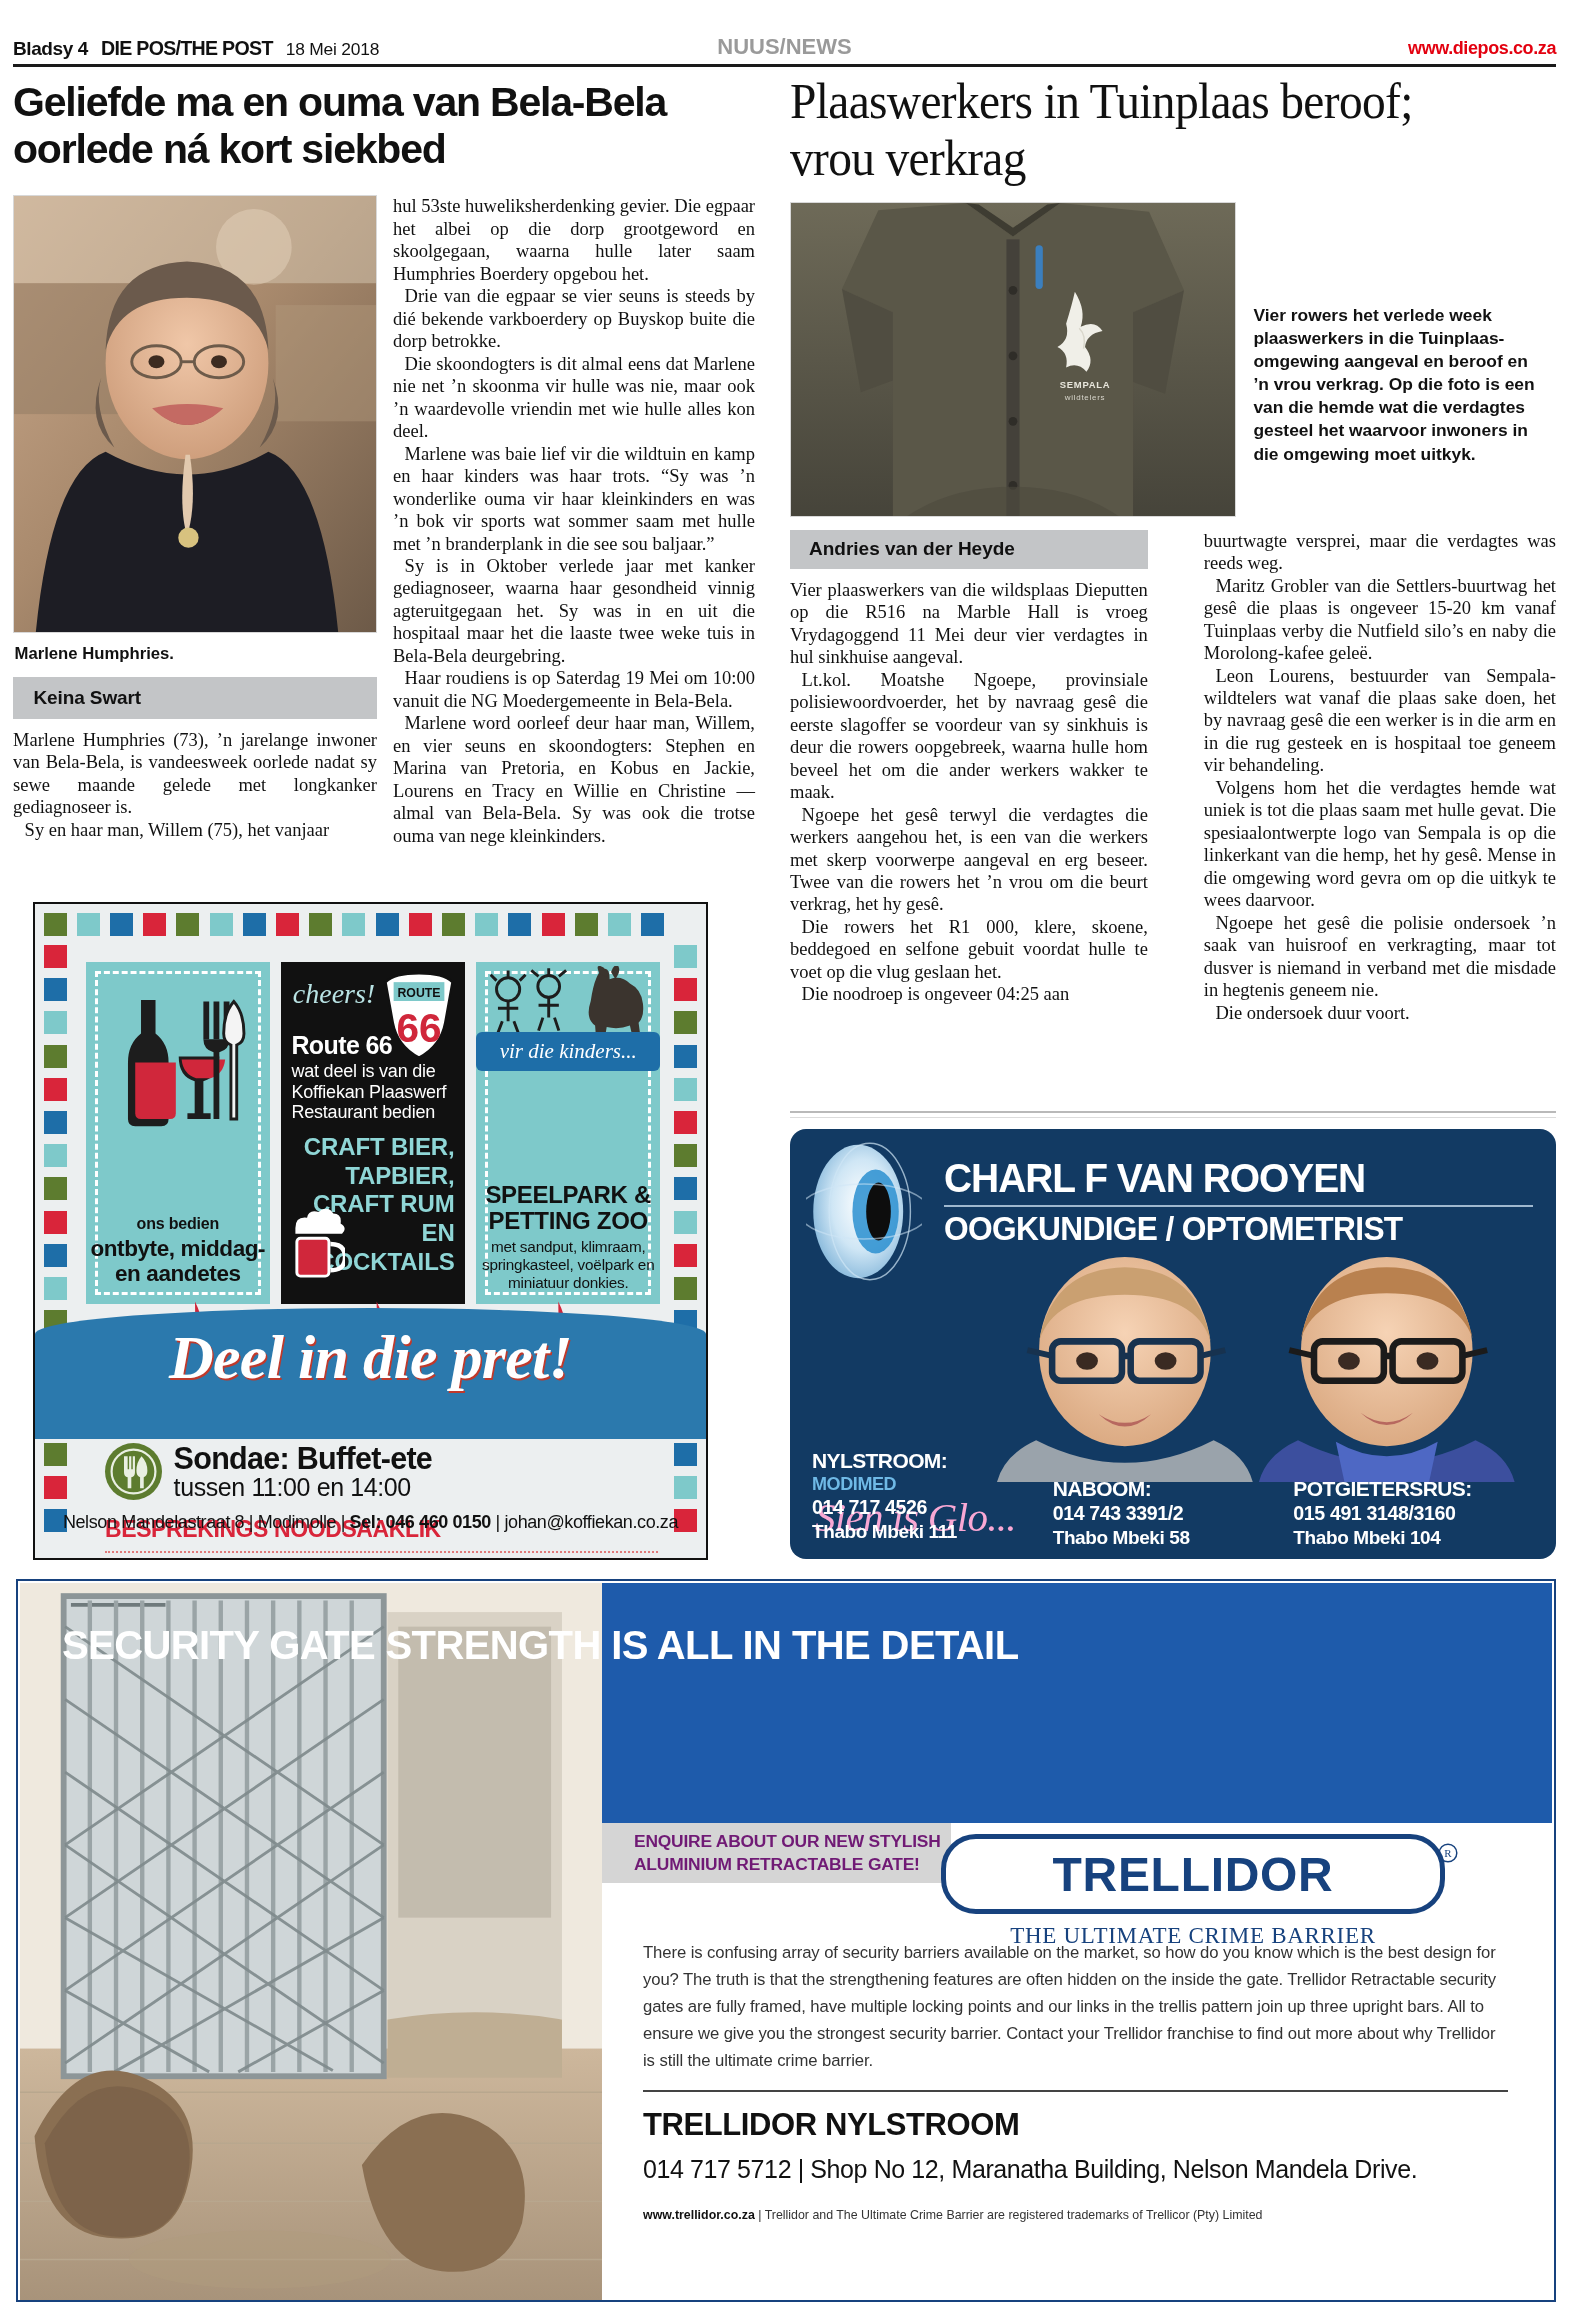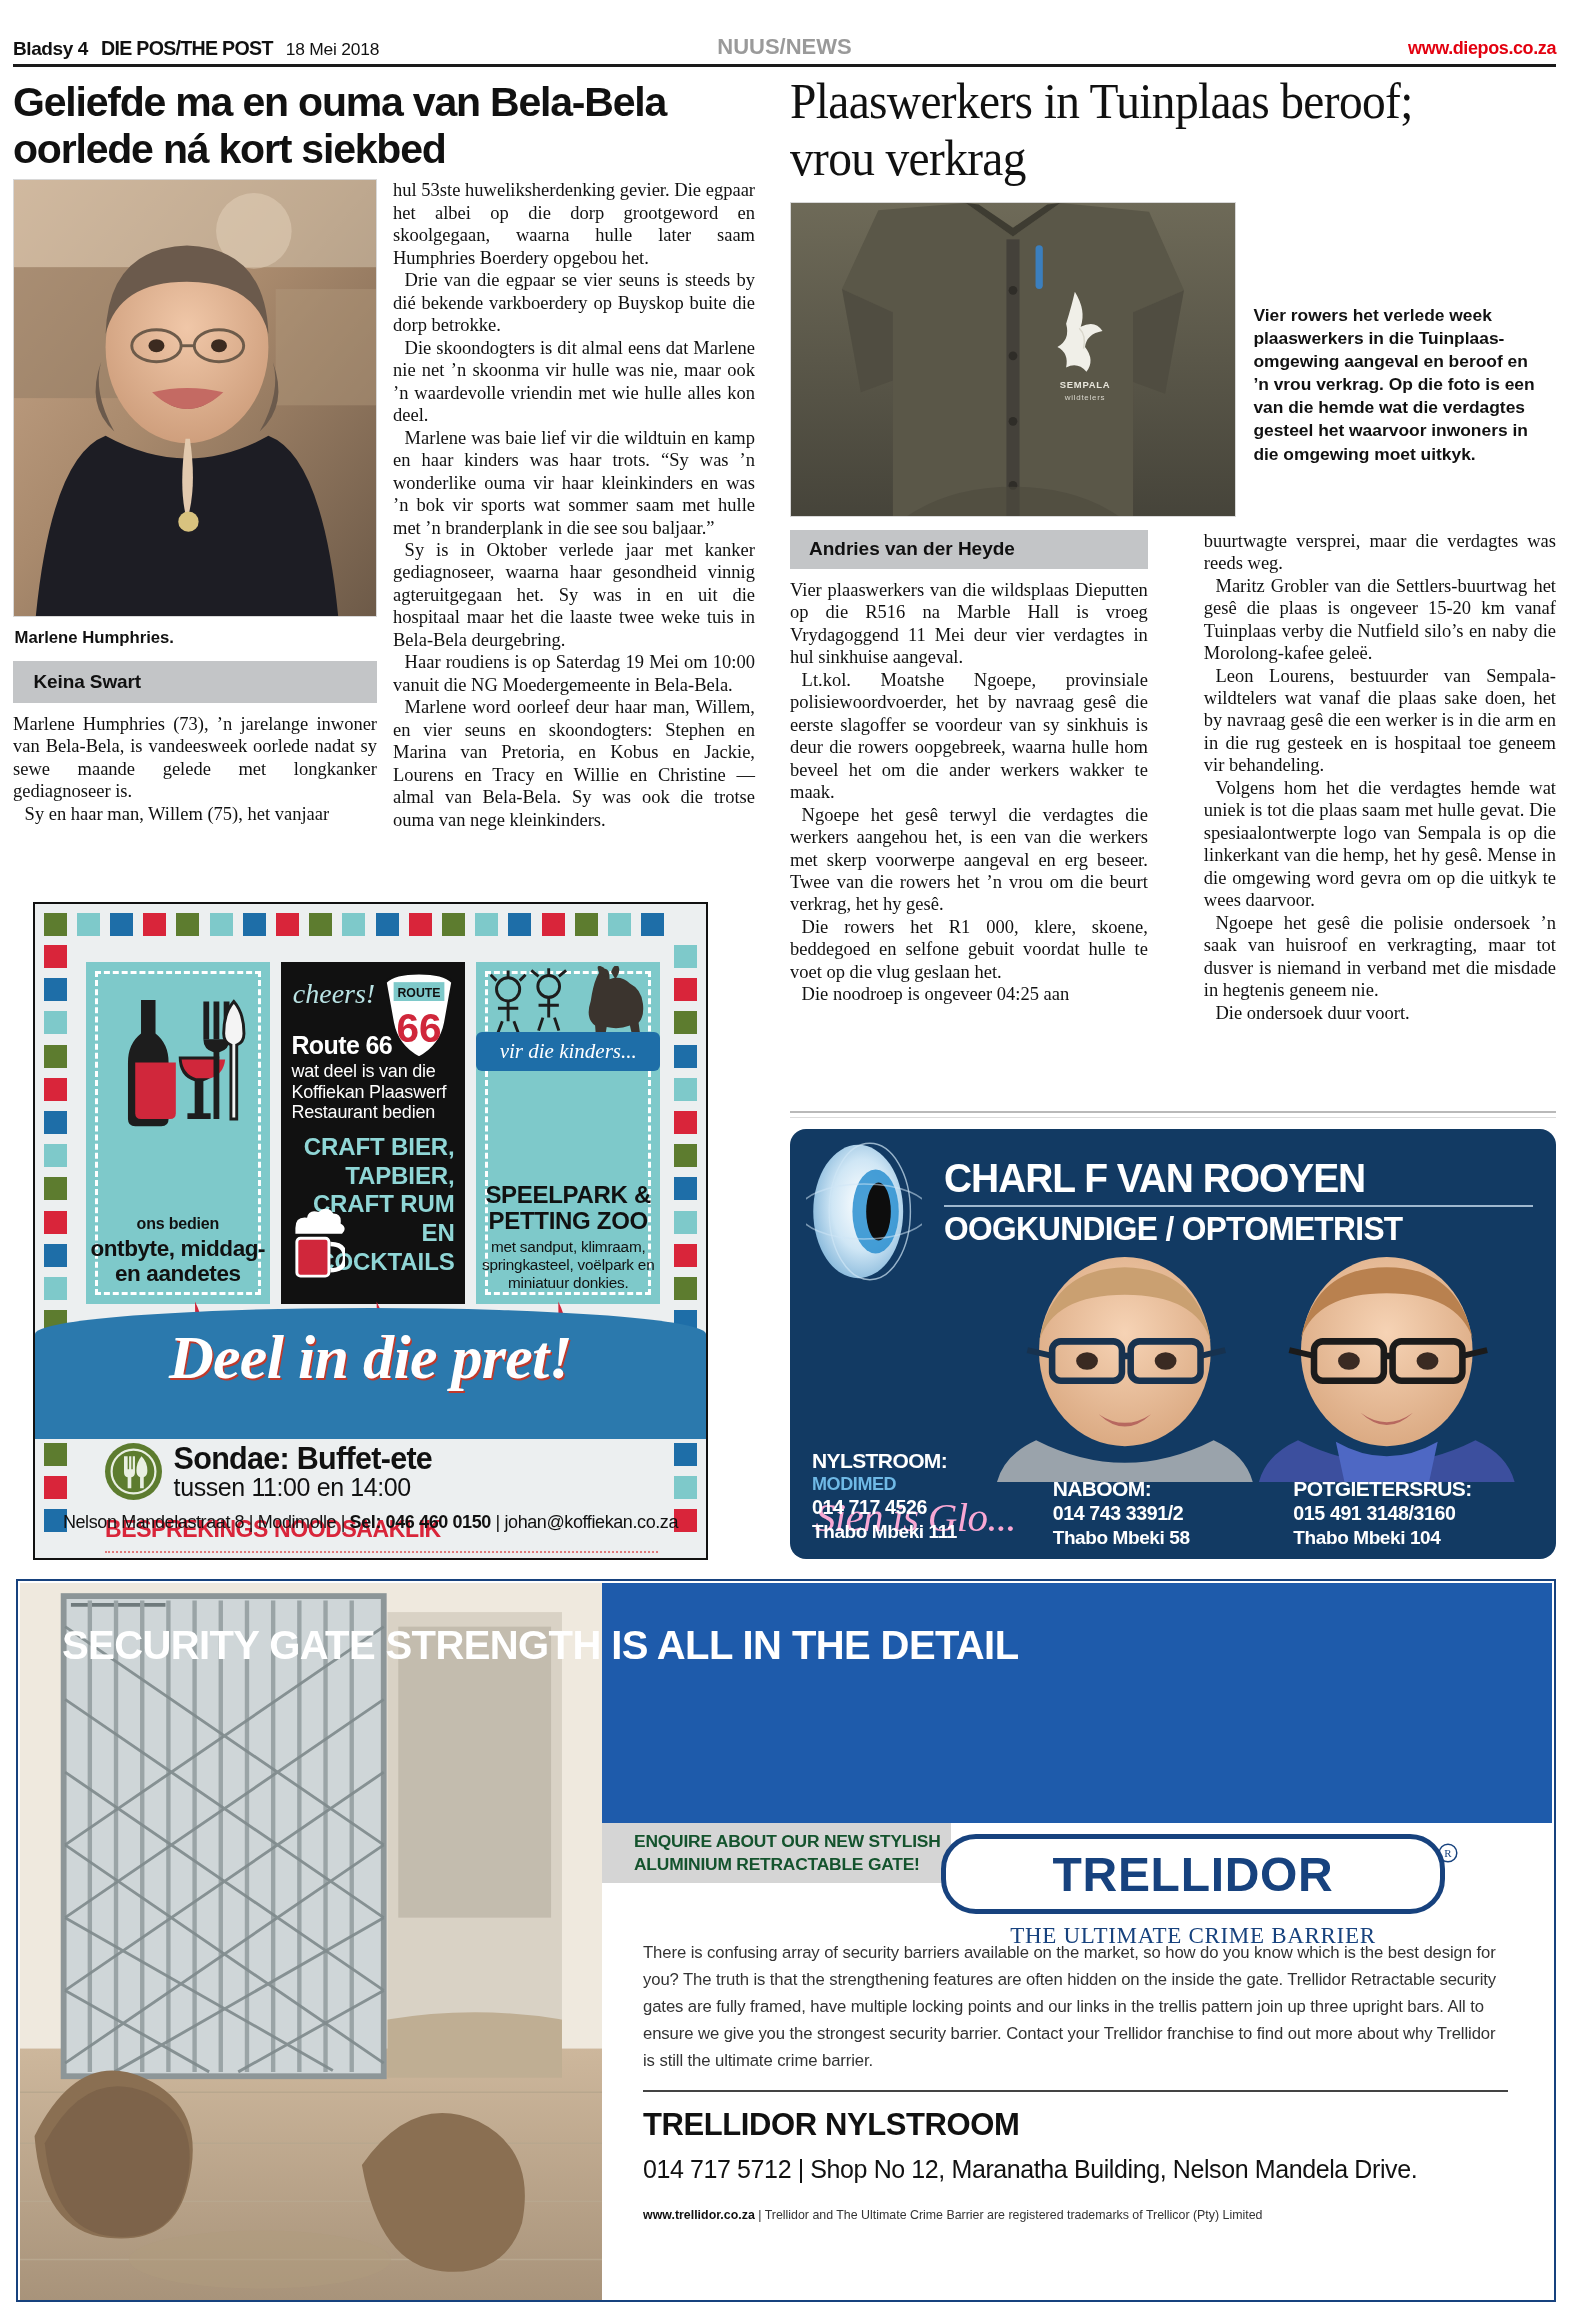--- a/index.html
+++ b/index.html
@@ -11,21 +11,21 @@
   .mh-left{display:flex;align-items:baseline;gap:13px;font-family:"Liberation Sans",sans-serif;}
   .mh-folio{font-size:19px;font-weight:bold;letter-spacing:-0.4px;}
   .mh-title{font-size:19.6px;font-weight:bold;letter-spacing:-0.7px;}
   .mh-date{font-size:17.4px;font-weight:normal;letter-spacing:-0.2px;}
   .mh-center{position:absolute;left:50%;transform:translateX(-50%);bottom:0;font-family:"Liberation Sans",sans-serif;font-size:22px;font-weight:bold;color:#9a9a9a;letter-spacing:0px;}
   .mh-right{position:absolute;right:0;bottom:1.5px;font-family:"Liberation Sans",sans-serif;font-size:18px;font-weight:bold;color:#e3000f;letter-spacing:-0.4px;}
   .mh-rule{position:absolute;left:13px;top:64px;width:1543px;height:2.9px;background:#1a1a1a;}
 
   
   .art-left{position:absolute;left:13px;top:79px;width:756px;}
-  .hl-left{font-family:"Liberation Sans",sans-serif;font-weight:bold;font-size:41px;line-height:1.14;letter-spacing:-1.2px;color:#111;margin:0 0 7px 0;width:698px;}
+  .hl-left{font-family:"Liberation Sans",sans-serif;font-weight:bold;font-size:41px;line-height:1.14;letter-spacing:-1.2px;color:#111;margin:0 0 23px 0;width:698px;}
   .left-cols{display:flex;gap:16px;}
   .lc1{width:364px;}
   .lc2{width:362px;}
   .photo-main{width:362px;height:436px;border:0.7px solid #d8d8d8;position:relative;overflow:hidden;background:#7d6a5e;}
   .cap-name{font-family:"Liberation Sans",sans-serif;font-weight:bold;font-size:16.7px;margin:10.2px 0 0 1.5px;color:#111;}
   .byline{margin-top:13px;background:#c3c5c7;height:42px;display:flex;align-items:center;padding-left:20.4px;}
   .byline span{font-family:"Liberation Sans",sans-serif;font-weight:bold;font-size:19px;color:#111;letter-spacing:-0.1px;}
   .bodytext{font-family:"Liberation Serif",serif;font-size:18.5px;line-height:1.215;text-align:justify;color:#111;margin-top:10.2px;}
   .bodytext p{margin:0;text-indent:11.6px;}
   .bodytext p.first{text-indent:0;}
@@ -93,21 +93,21 @@
   .opt-br .s{font-size:18px;font-weight:bold;color:#6fb9e6;letter-spacing:-0.4px;}
   .opt-br .p{font-size:19.6px;font-weight:bold;letter-spacing:-0.4px;}
   .opt-br .a{font-size:19px;font-weight:bold;letter-spacing:-0.4px;}
 
   
   .ad-trell{position:absolute;left:16px;top:1579px;width:1540px;height:723px;border:2.2px solid #17427e;box-sizing:border-box;background:#fff;overflow:hidden;}
   .tr-photo{position:absolute;left:2.2px;top:2.2px;width:582px;height:717px;overflow:hidden;background:#b9a48d;}
   .tr-blue{position:absolute;left:584px;top:2.2px;right:2.2px;height:240px;background:#1e5bab;}
   .tr-h1{position:absolute;left:44px;top:41px;font-family:"Liberation Sans",sans-serif;font-weight:bold;font-size:40px;color:#fff;line-height:1.18;letter-spacing:-0.6px;}
   .tr-tag{position:absolute;left:584px;top:242px;width:349px;height:60px;background:#d5d5d5;display:flex;align-items:center;}
-  .tr-tag-inner{font-family:"Liberation Sans",sans-serif;font-weight:bold;font-size:17.4px;color:#14532d;line-height:1.3;padding-left:32px;letter-spacing:-0.2px;}
+  .tr-tag-inner{font-family:"Liberation Sans",sans-serif;font-weight:bold;font-size:17.4px;color:#701a75;line-height:1.3;padding-left:32px;letter-spacing:-0.2px;}
   .tr-logo{position:absolute;right:109px;top:253px;text-align:center;}
   .tr-logo-box{width:494px;height:70px;border:5.1px solid #17427e;border-radius:35px;display:flex;align-items:center;justify-content:center;background:#fff;position:relative;}
   .tr-logo-box span{font-family:"Liberation Sans",sans-serif;font-weight:bold;font-size:48px;color:#17427e;letter-spacing:0.7px;}
   .tr-logo-sub{font-family:"Liberation Serif",serif;font-size:23px;color:#17427e;letter-spacing:0.7px;margin-top:8.7px;}
   .tr-para{position:absolute;left:625px;top:358px;width:865px;font-family:"Liberation Sans",sans-serif;font-size:16.7px;line-height:1.62;color:#333;text-align:left;letter-spacing:-0.1px;}
   .tr-hr{position:absolute;left:625px;top:509px;width:865px;height:2.2px;background:#444;}
   .tr-branch{position:absolute;left:625px;top:526px;font-family:"Liberation Sans",sans-serif;font-weight:bold;font-size:31px;color:#111;letter-spacing:-0.4px;}
   .tr-addr{position:absolute;left:625px;top:574px;font-family:"Liberation Sans",sans-serif;font-size:25px;color:#111;letter-spacing:-0.4px;}
   .tr-fine{position:absolute;left:625px;top:627px;font-family:"Liberation Sans",sans-serif;font-size:12.4px;color:#333;}
   .tr-fine b{color:#111;}

